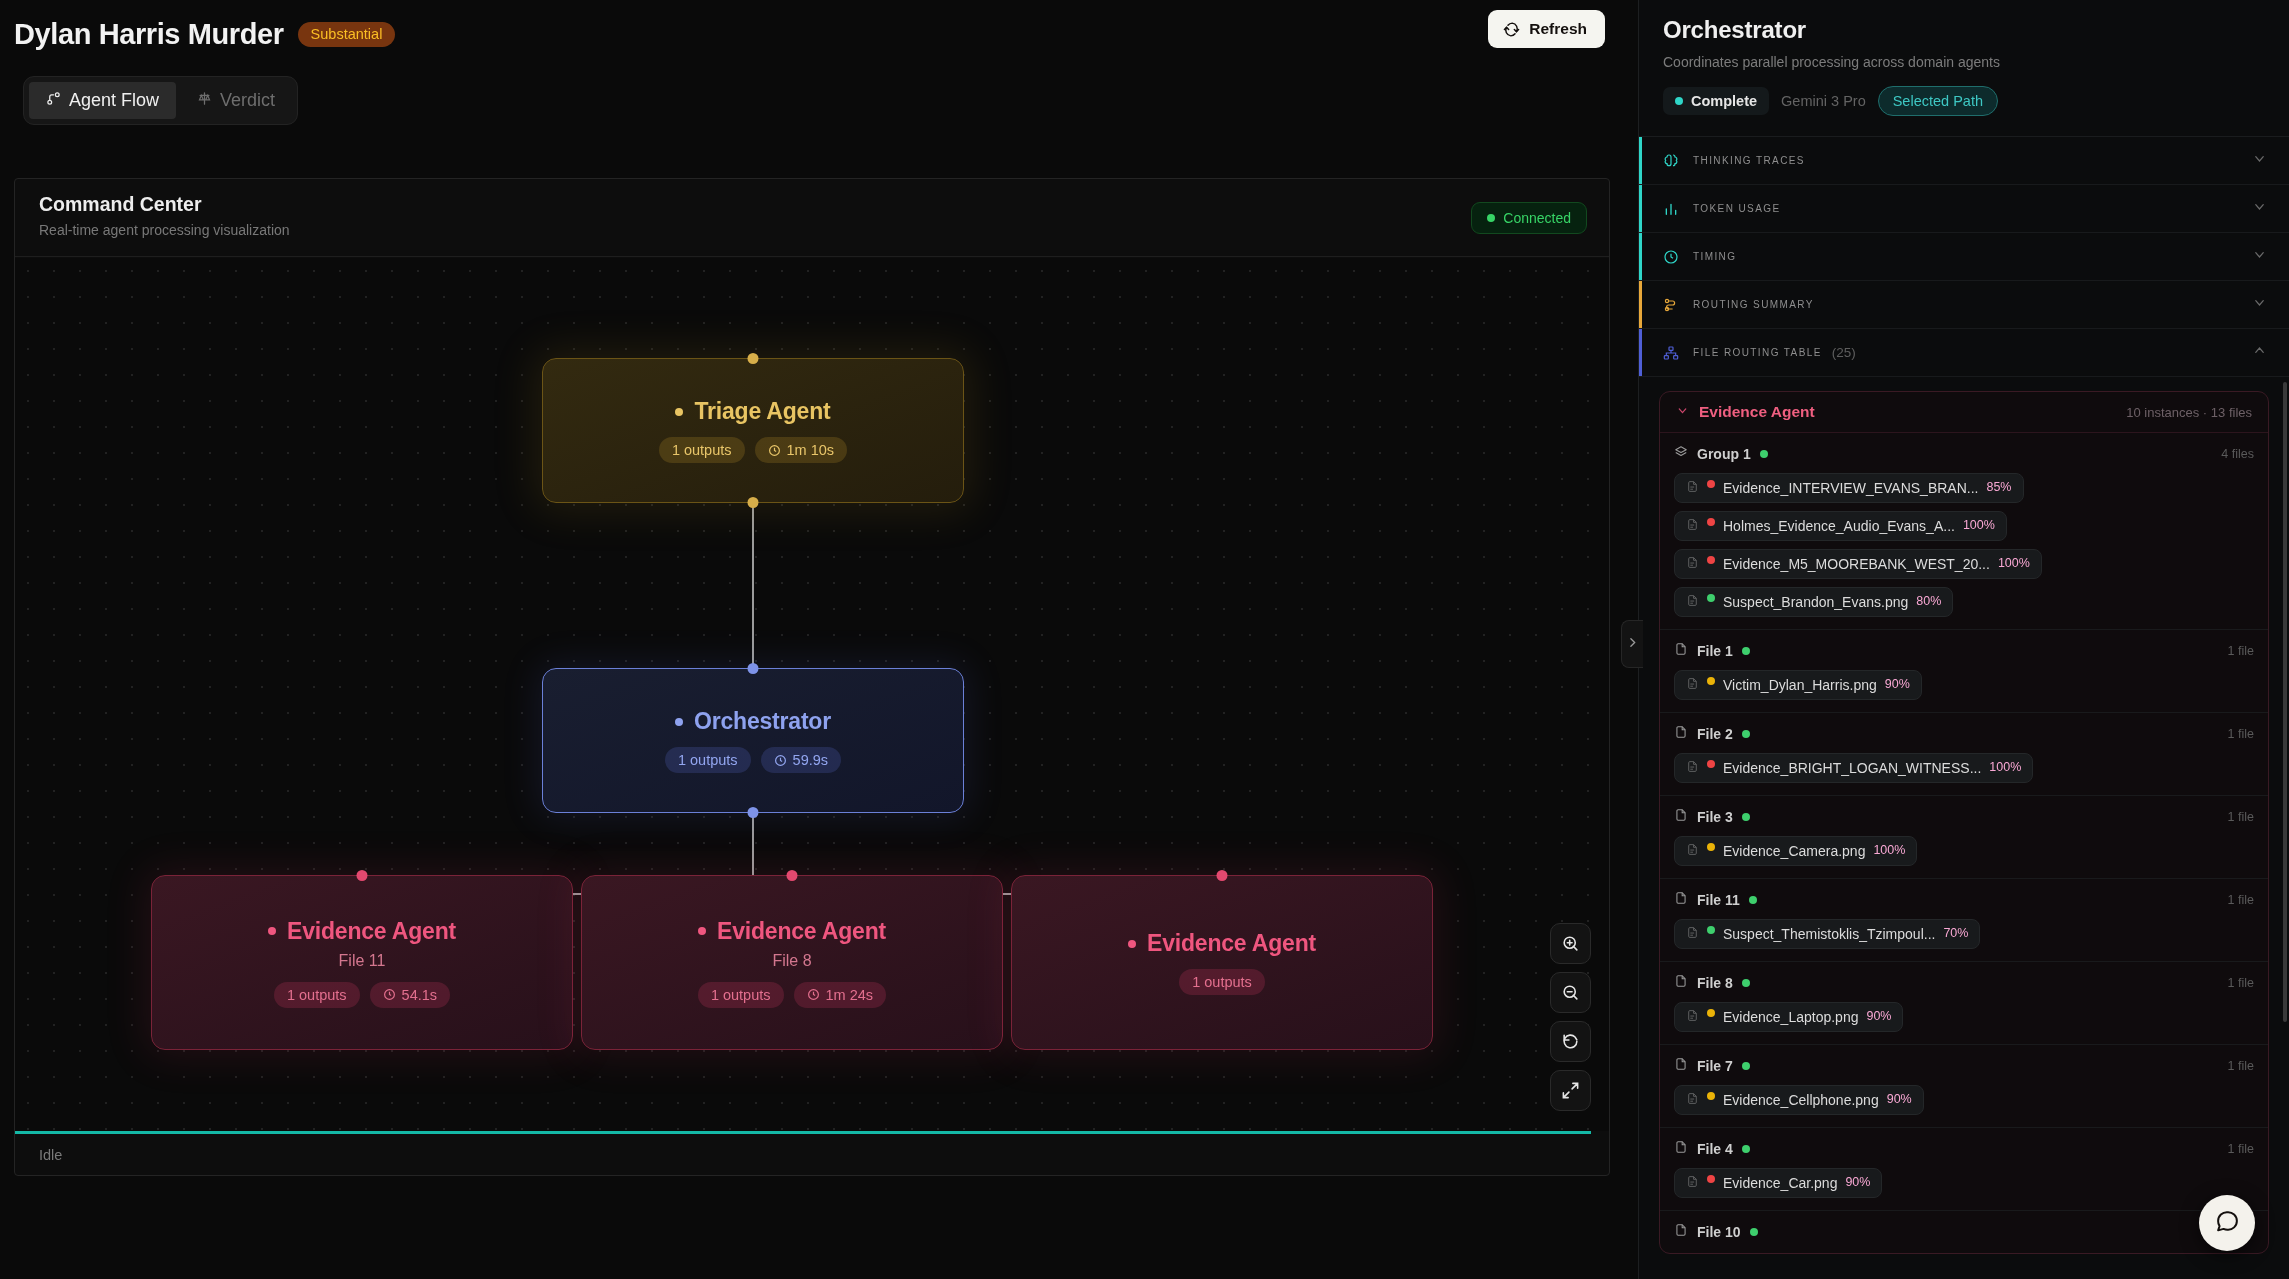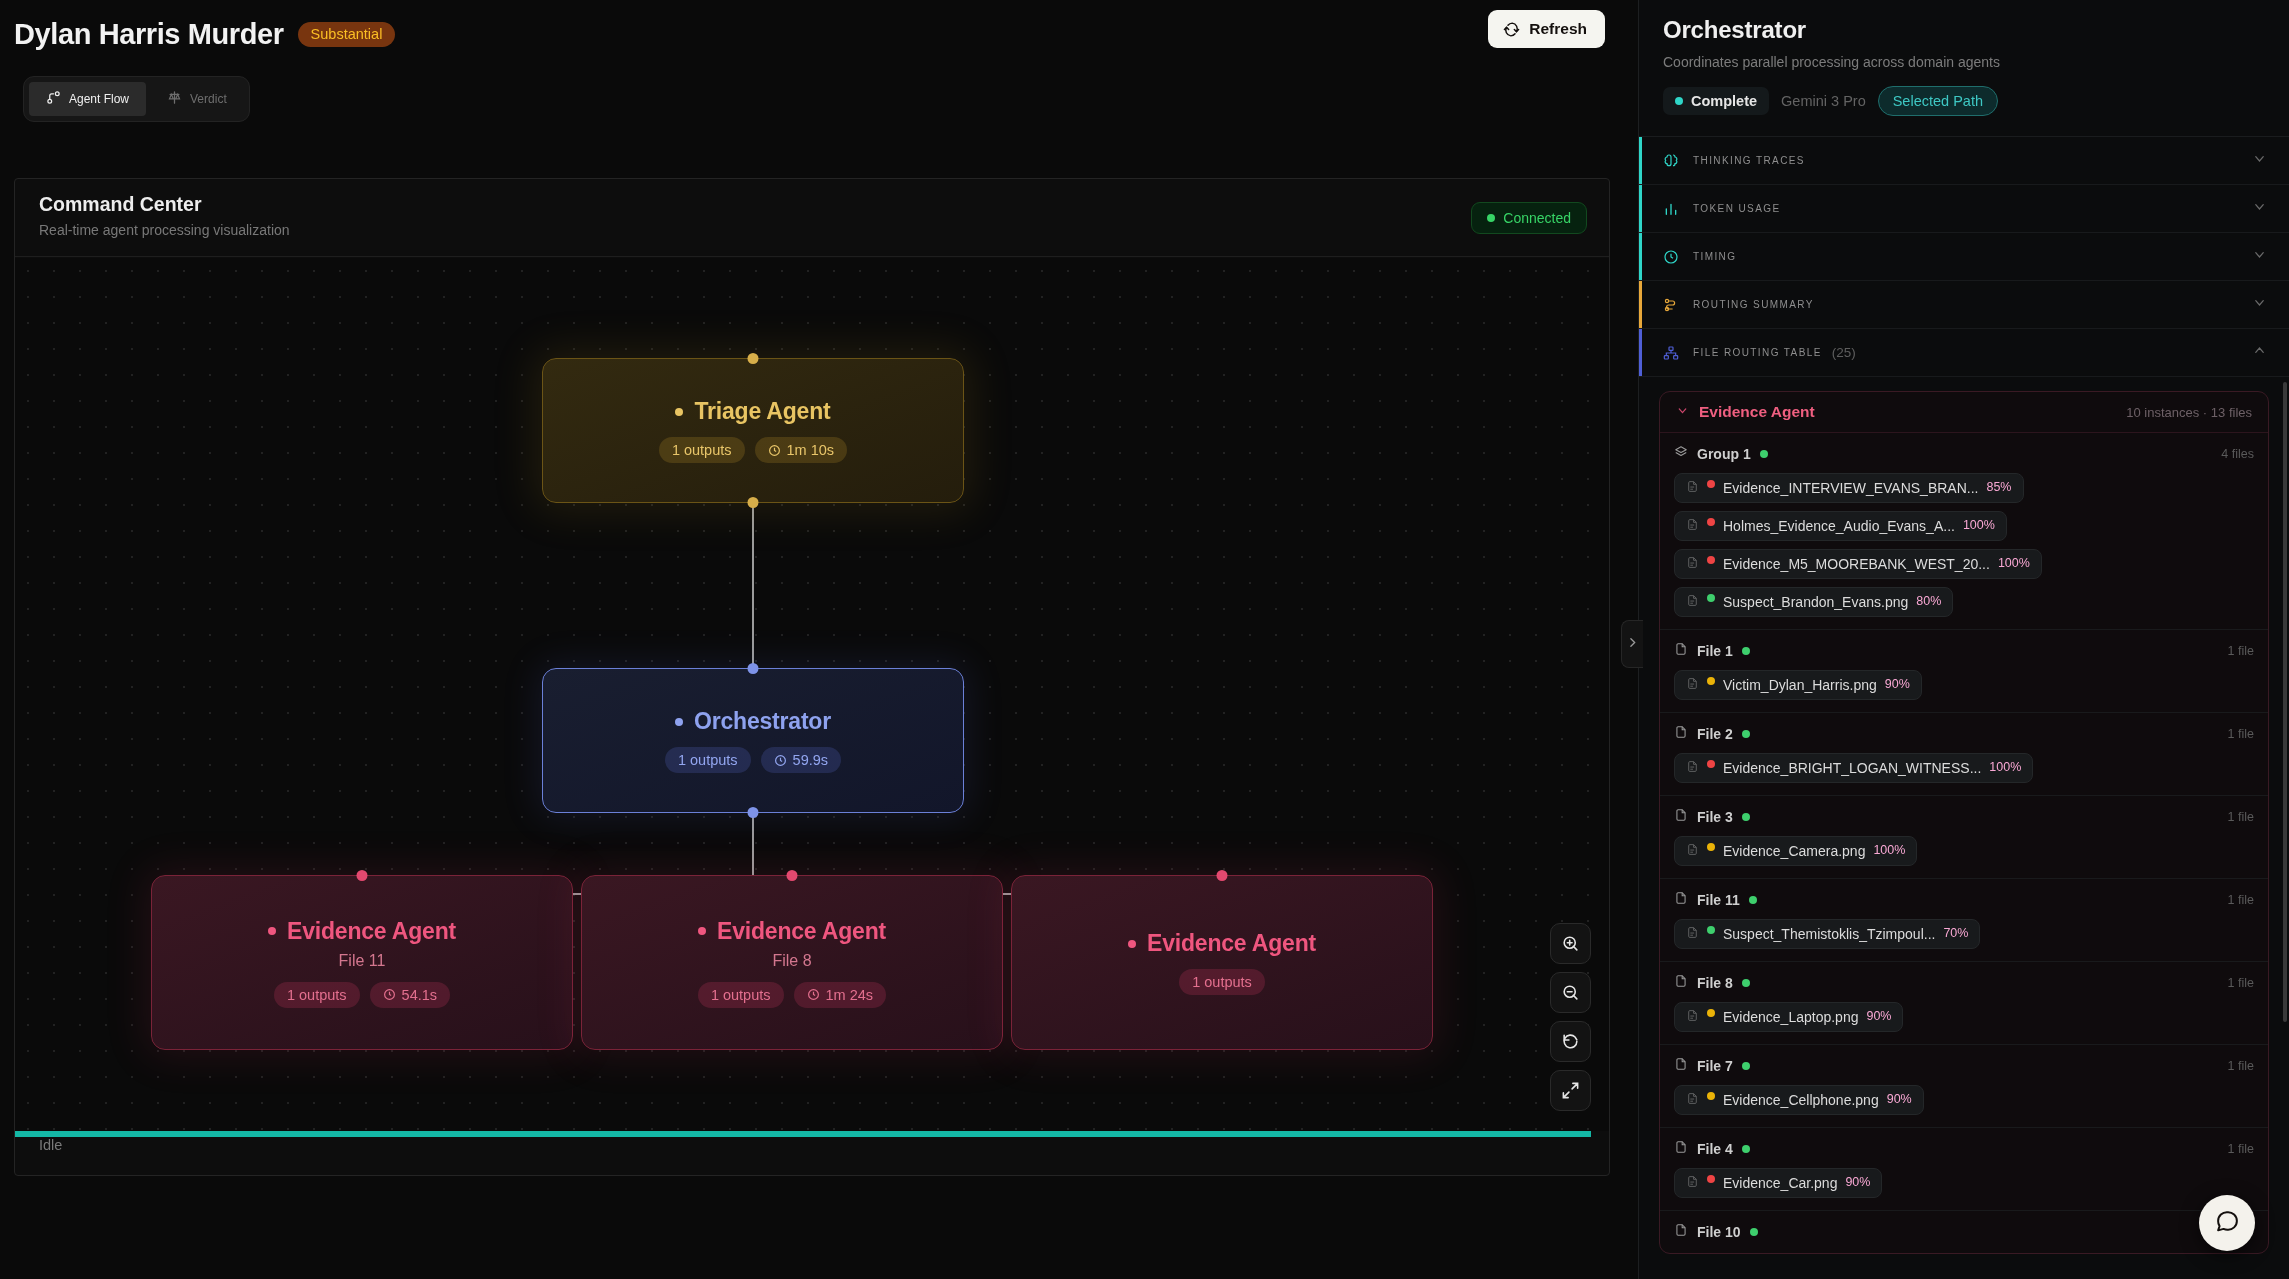--- a/index.html
+++ b/index.html
@@ -45,21 +45,21 @@
   .refresh-btn svg { display: block; }
 
   .tabs {
     margin: 25px 0 0 23px;
     display: inline-flex; gap: 4px;
     background: #161616; border: 1px solid #232323;
     border-radius: 11px; padding: 5px;
   }
   .tab {
     display: flex; align-items: center; gap: 8px;
-    font-size: 12px; padding: 8px 17px; border-radius: 4px;
+    font-size: 18px; padding: 8px 17px; border-radius: 4px;
     color: #6e6e6e; cursor: pointer; user-select: none;
   }
   .tab.active { background: #2b2b2b; color: #f0f0f0; }
 
   
   .cc-card {
     position: absolute; left: 14px; top: 178px;
     width: 1596px; height: 998px;
     background: #0d0d0d;
     border: 1px solid #242424;
@@ -157,22 +157,22 @@
     display: flex; flex-direction: column; gap: 8px; z-index: 30;
   }
   .zbtn {
     width: 41px; height: 41px; border-radius: 10px;
     background: #131313; border: 1px solid #2a2a2a;
     display: flex; align-items: center; justify-content: center;
     cursor: pointer;
   }
   .cc-status {
     position: absolute; left: 0; right: 18px; bottom: 0; height: 44px;
-    border-top: 6px solid #14b8a6;
-    display: flex; padding-left: 24px;
+    border-top: 3px solid #14b8a6;
+    display: flex; align-items: center; padding-left: 24px;
     font-size: 14.5px; color: #7a7a7a;
   }
 
   
   .panel-handle {
     position: absolute; left: 1621px; top: 620px;
     width: 22px; height: 48px;
     background: #131313; border: 1px solid #262626;
     border-right: none;
     border-radius: 8px 0 0 8px;

